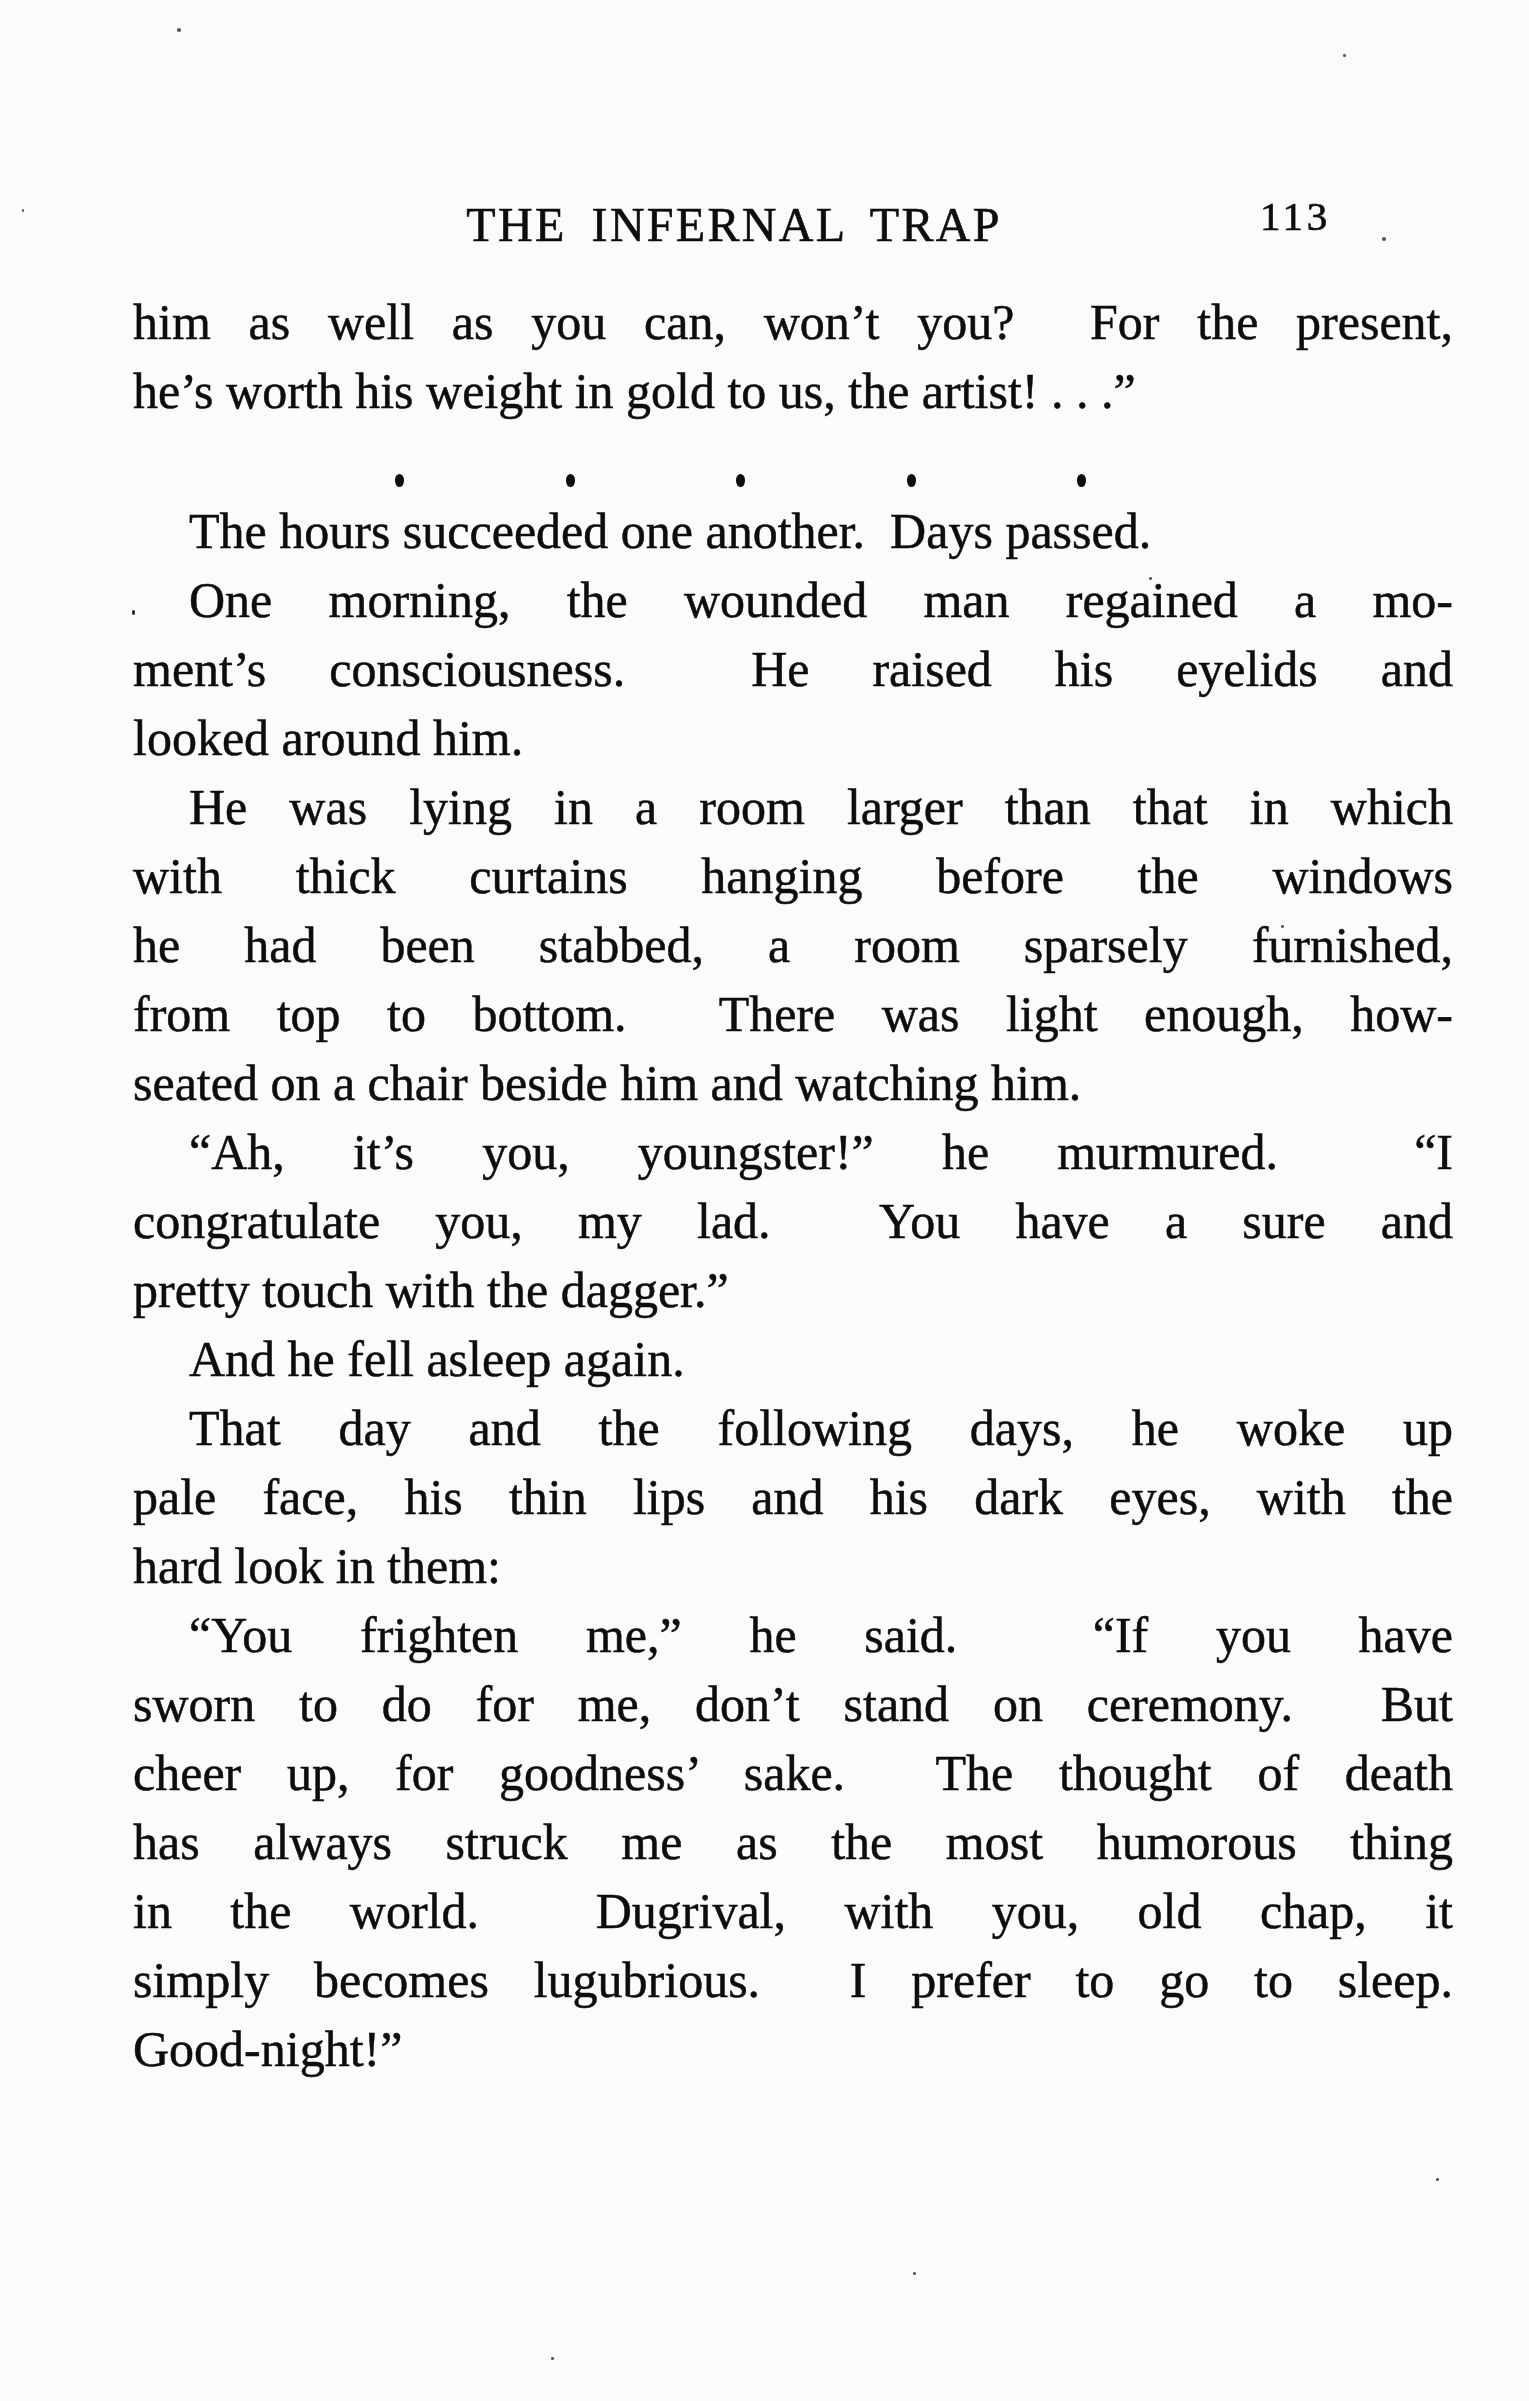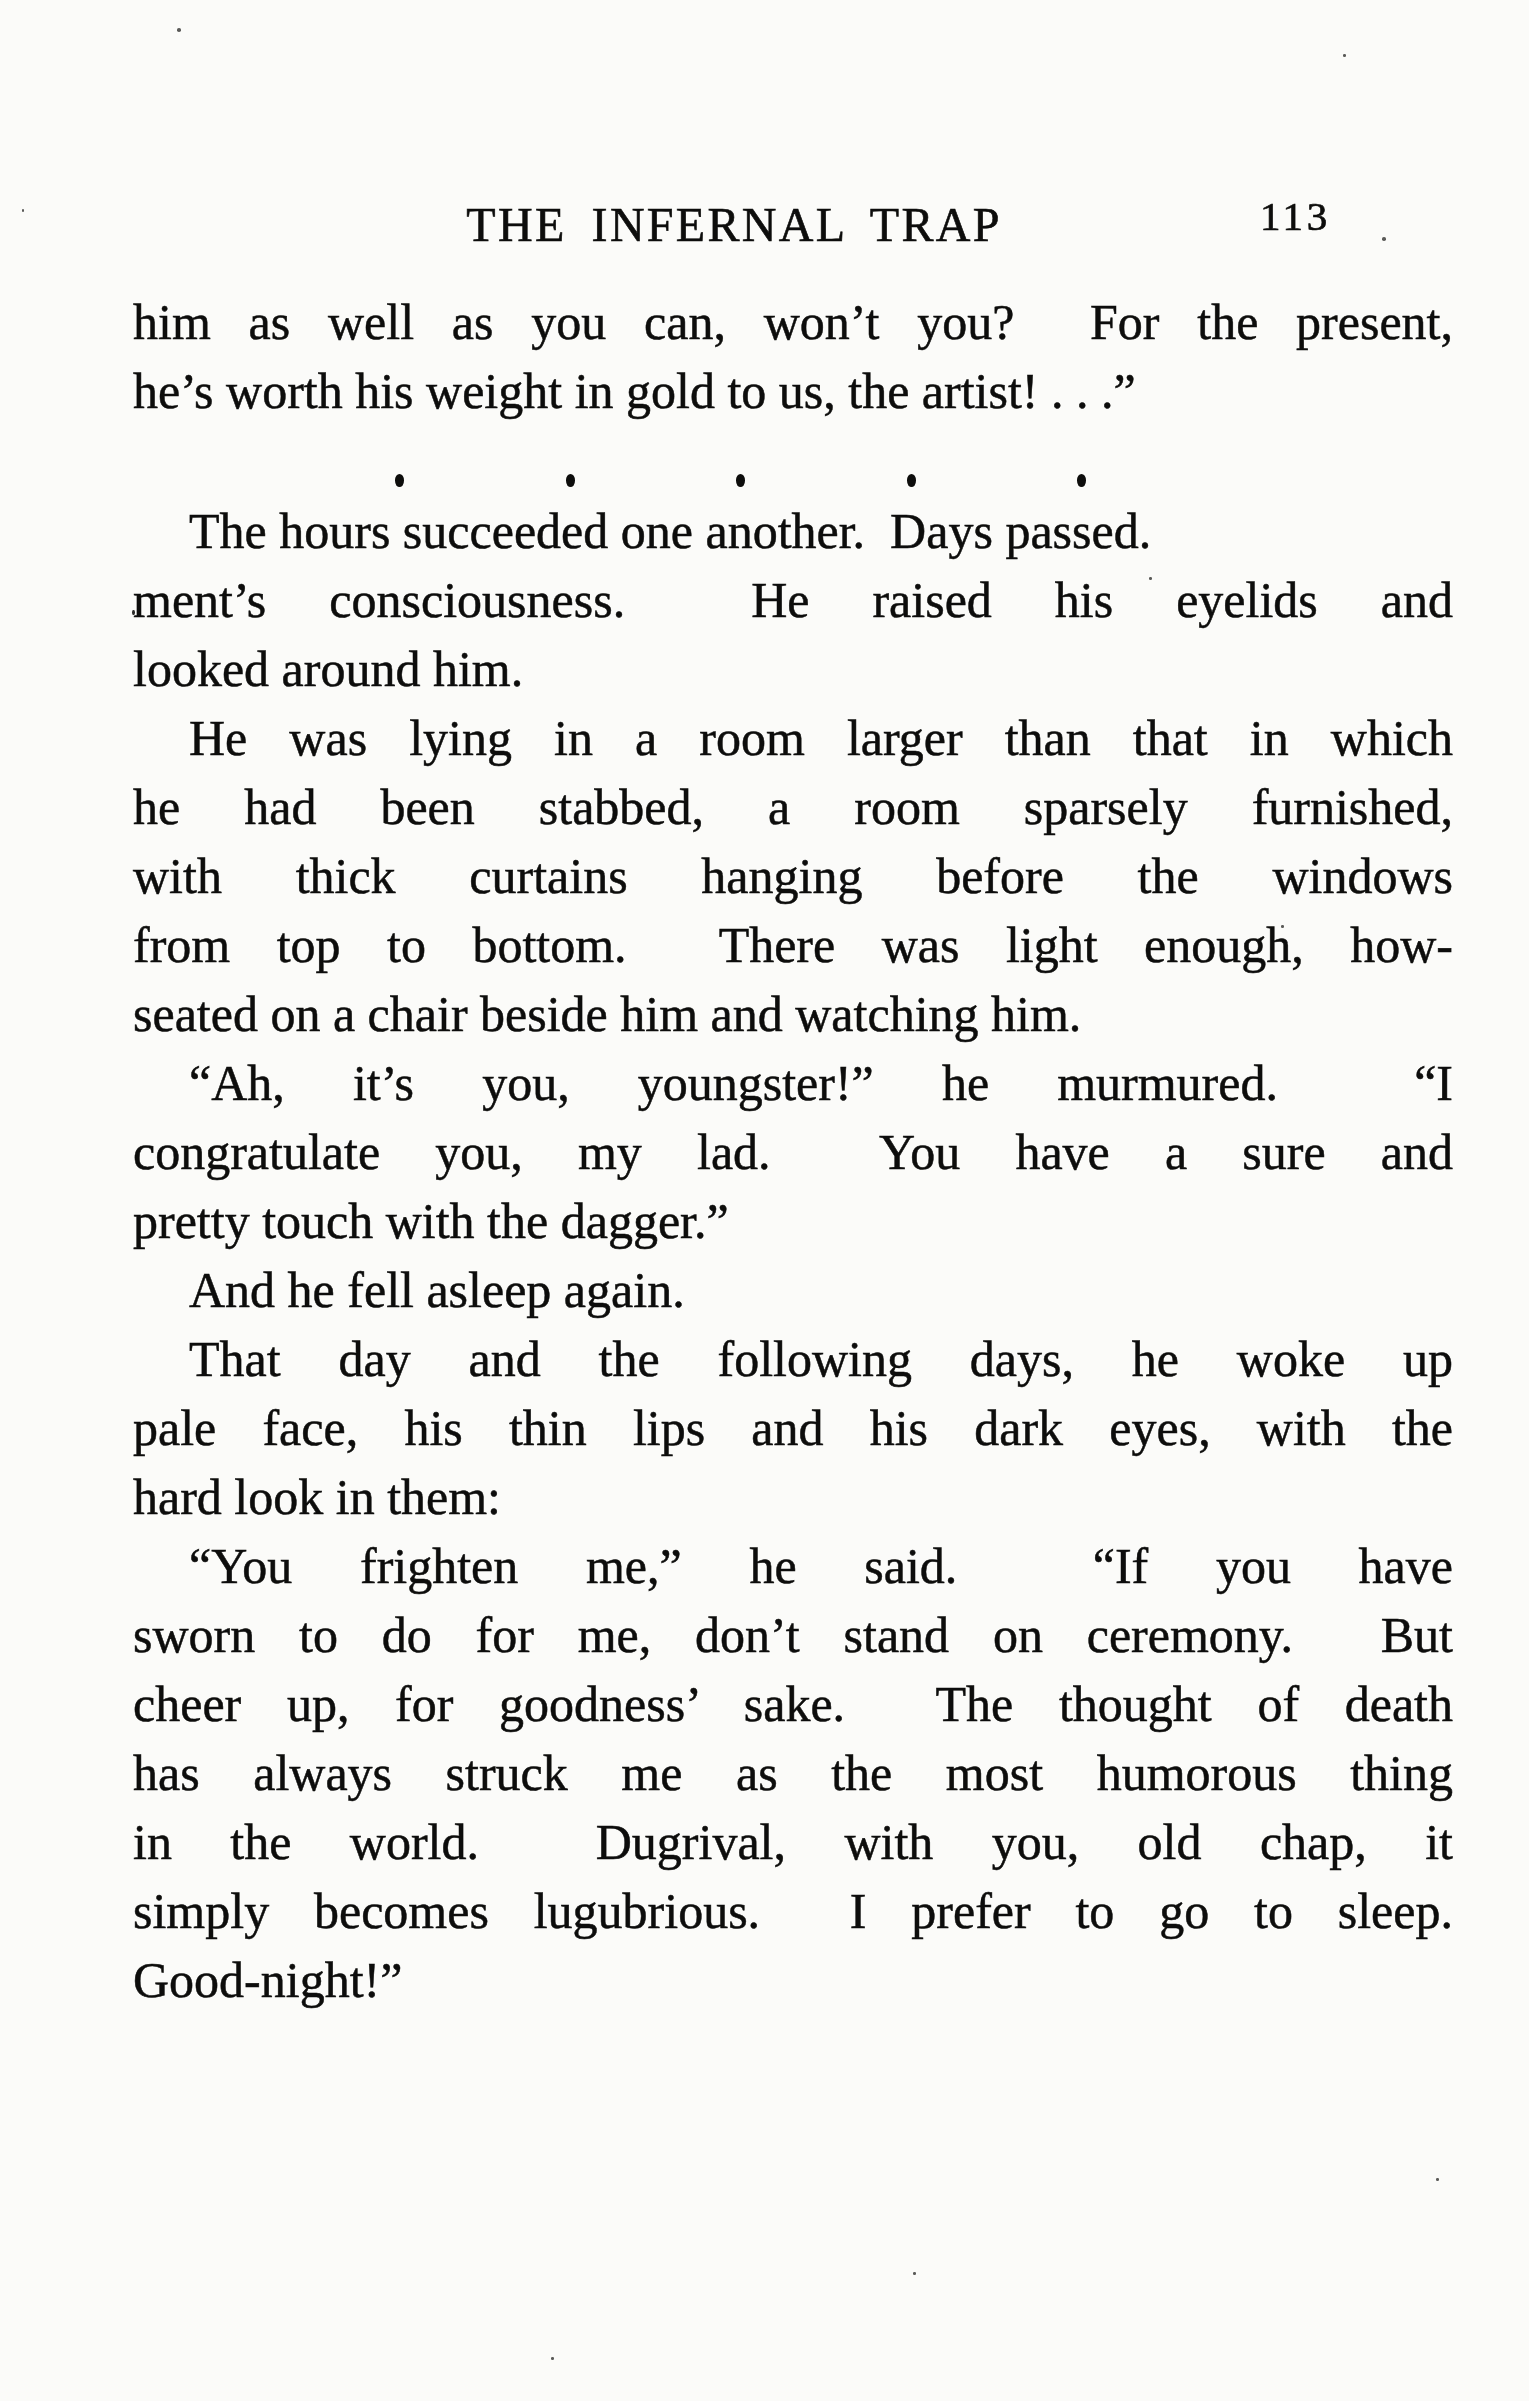--- a/index.html
+++ b/index.html
@@ -99,25 +99,26 @@
       <div class="text-line">him as well as you can, won’t you?  For the present,</div>
       <div class="text-line para-end">he’s worth his weight in gold to us, the artist! . . .”</div>
       <div class="dots">
         <span class="dot"></span>
         <span class="dot"></span>
         <span class="dot"></span>
         <span class="dot"></span>
         <span class="dot"></span>
       </div>
       <div class="text-line indent para-end">The hours succeeded one another.  Days passed.</div>
+      <div class="text-line indent">One morning, the wounded man regained a mo-</div>
       <div class="text-line">ment’s consciousness.  He raised his eyelids and</div>
       <div class="text-line para-end">looked around him.</div>
       <div class="text-line indent">He was lying in a room larger than that in which</div>
+      <div class="text-line">with thick curtains hanging before the windows</div>
       <div class="text-line">he had been stabbed, a room sparsely furnished,</div>
-      <div class="text-line">with thick curtains hanging before the windows</div>
       <div class="text-line">from top to bottom.  There was light enough, how-</div>
       <div class="text-line para-end">seated on a chair beside him and watching him.</div>
       <div class="text-line indent">“Ah, it’s you, youngster!” he murmured.  “I</div>
       <div class="text-line">congratulate you, my lad.  You have a sure and</div>
       <div class="text-line para-end">pretty touch with the dagger.”</div>
       <div class="text-line indent para-end">And he fell asleep again.</div>
       <div class="text-line indent">That day and the following days, he woke up</div>
       <div class="text-line">pale face, his thin lips and his dark eyes, with the</div>
       <div class="text-line para-end">hard look in them:</div>
       <div class="text-line indent">“You frighten me,” he said.  “If you have</div>

